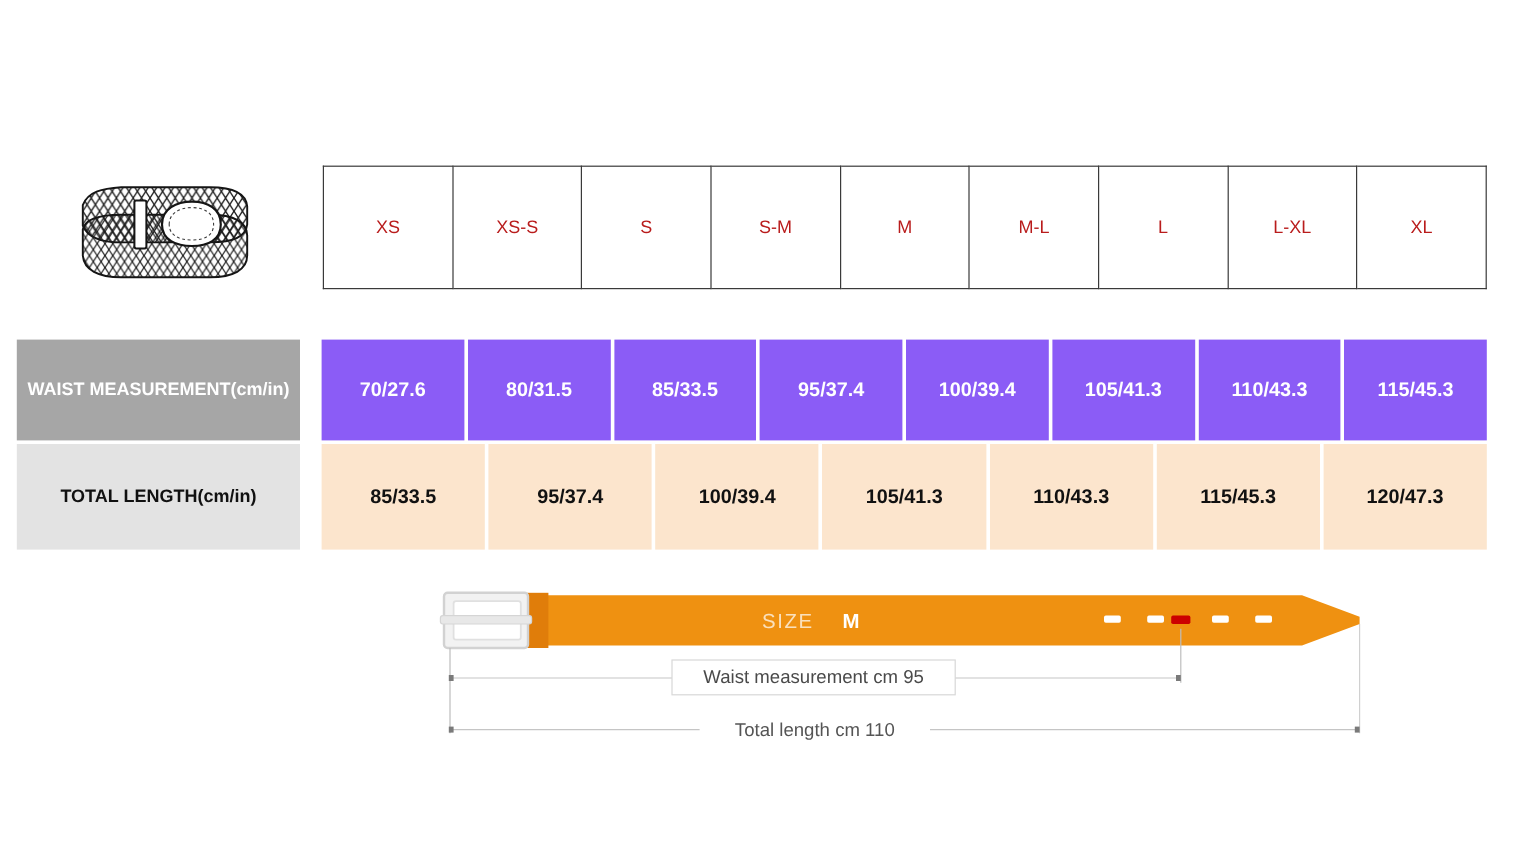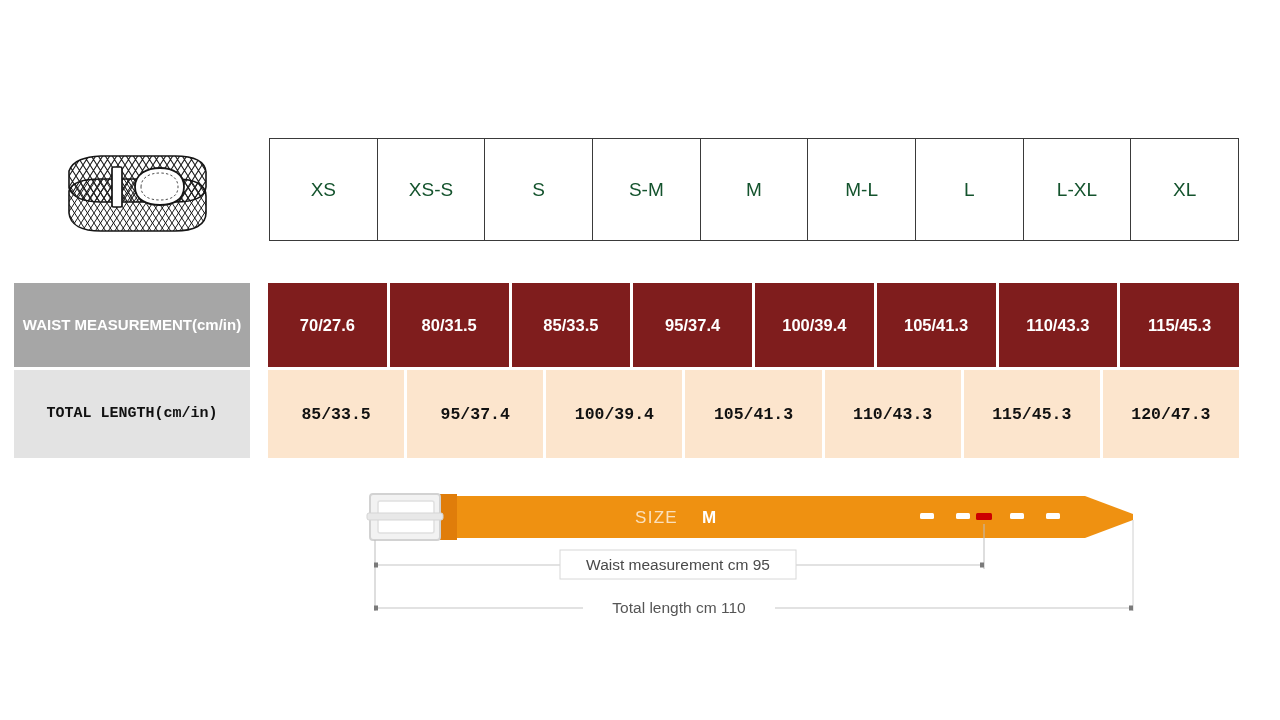--- a/index.html
+++ b/index.html
@@ -31,39 +31,39 @@
     top: 138px;
     width: 970px;
     height: 103px;
     border-collapse: collapse;
     table-layout: fixed;
   }
   #size-header-table td {
     border: 1px solid #3a3a3a;
     text-align: center;
     vertical-align: middle;
-    font-size: 19px;
-    color: #14532d;
+    font-size: 15px;
+    color: #b91c1c;
     font-weight: 400;
     padding: 0;
   }
 
   
   #measurement-grid {
     position: absolute;
     left: 14px;
     top: 283px;
     width: 1225px;
   }
   .m-row {
     display: flex;
     align-items: stretch;
     width: 100%;
   }
-  .m-row + .m-row { margin-top: 3px; font-family: Liberation Mono, monospace; }
+  .m-row + .m-row { margin-top: 3px; }
 
   .row-label {
     width: 236px;
     flex: 0 0 236px;
     display: flex;
     flex-direction: row;
     align-items: center;
     justify-content: center;
     text-align: center;
     font-size: 15px;
@@ -92,21 +92,21 @@
   .cell {
     flex: 1 1 0;
     display: flex;
     align-items: center;
     justify-content: center;
     font-size: 16.5px;
     font-weight: bold;
     box-sizing: border-box;
   }
   .row-waist .cell {
-    background: #7f1d1d;
+    background: #8b5cf6;
     color: #ffffff;
     height: 84px;
   }
   .row-length .cell {
     background: #fce5cd;
     color: #111111;
     height: 88px;
   }
 
   

